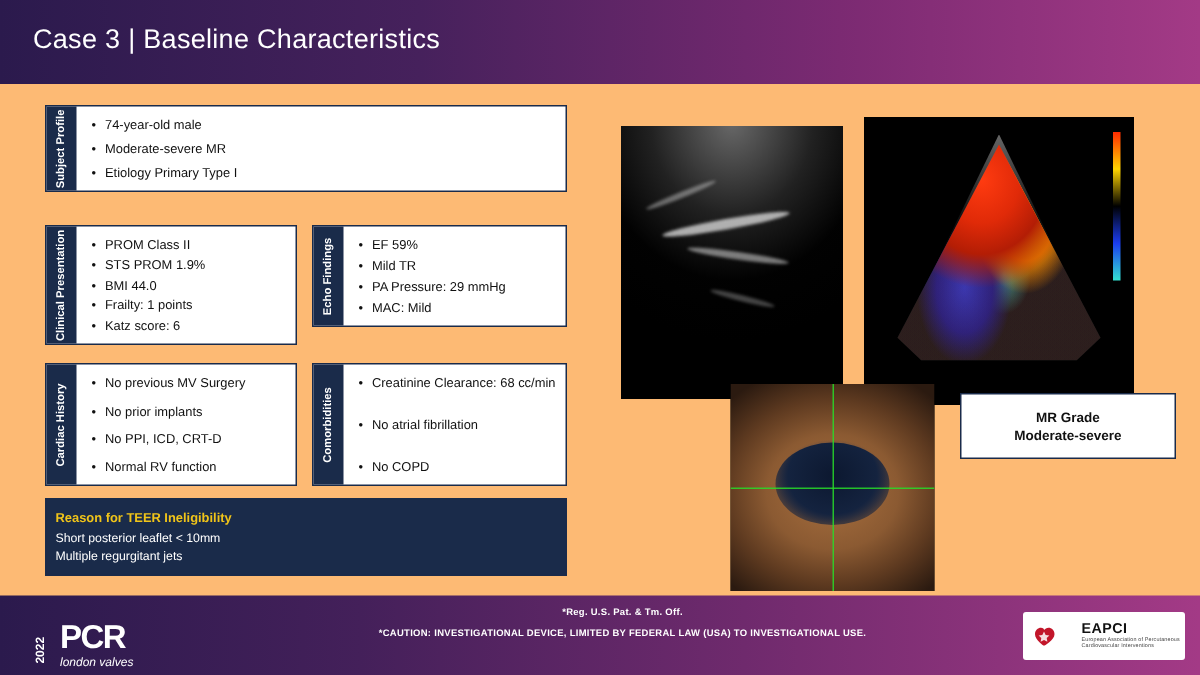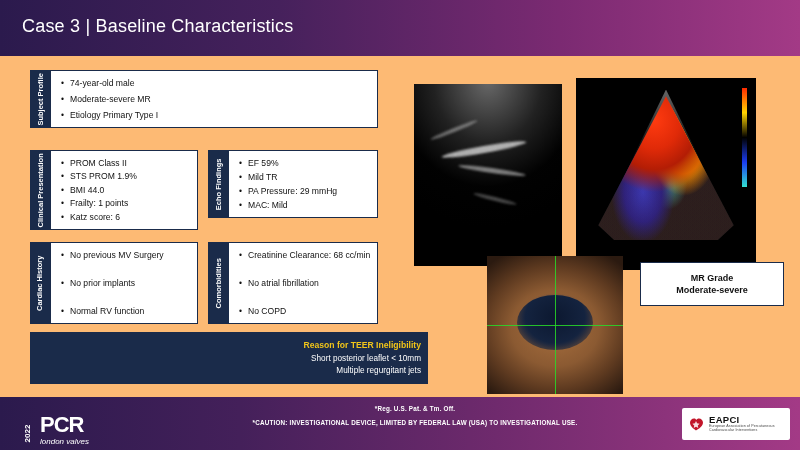--- a/index.html
+++ b/index.html
@@ -80,26 +80,26 @@
   #box-subject   { left: 30px;  top: 70px;  width: 348px; height: 58px; }
   #box-clinical  { left: 30px;  top: 150px; width: 168px; height: 80px; }
   #box-echo      { left: 208px; top: 150px; width: 170px; height: 68px; }
   #box-cardiac   { left: 30px;  top: 242px; width: 168px; height: 82px; }
   #box-comorb    { left: 208px; top: 242px; width: 170px; height: 82px; }
 
   
   #reason-box {
     position: absolute;
     left: 30px; top: 332px;
-    width: 398px; height: 52px;
+    width: 348px; height: 52px;
     background: #1a2b4a;
     border: 1px solid #1a2b4a;
     display: flex;
     flex-direction: column;
-    align-items: flex-end;
+    align-items: flex-start;
     justify-content: center;
     padding: 4px 6px;
   }
   .reason-title {
     color: #f0c419;
     font-size: 8.6px;
     font-weight: bold;
     margin-bottom: 3px;
   }
   .reason-line {
@@ -223,21 +223,21 @@
   .footer-line2 { font-size: 6.3px; font-weight: bold; letter-spacing: 0.2px; margin-top: 7px; }
   #eapci-badge {
     position: absolute;
     right: 10px; top: 11px;
     width: 108px; height: 32px;
     background: #ffffff;
     border-radius: 2px;
     display: flex;
     align-items: center;
     padding-left: 6px;
-    gap: 5px;
+    gap: 17px;
   }
   .eapci-heart {
     width: 16px; height: 16px;
     position: relative;
   }
   .eapci-heart svg { display: block; }
   .eapci-text { line-height: 1.05; }
   .eapci-name { font-size: 9.5px; font-weight: bold; color: #111; letter-spacing: 0.3px; }
   .eapci-tag { font-size: 3.6px; color: #444; letter-spacing: 0.1px; }
 </style>
@@ -286,20 +286,21 @@
     </div>
   </div>
 
   <div class="box" id="box-cardiac">
     <div class="box-label">
       <span>Cardiac History</span>
     </div>
     <div class="box-body">
       <div class="bullet">No previous MV Surgery</div>
       <div class="bullet">No prior implants</div>
+      <div class="bullet">No PPI, ICD, CRT-D</div>
       <div class="bullet">Normal RV function</div>
     </div>
   </div>
 
   <div class="box" id="box-comorb">
     <div class="box-label">
       <span>Comorbidities</span>
     </div>
     <div class="box-body">
       <div class="bullet">Creatinine Clearance: 68 cc/min</div>

